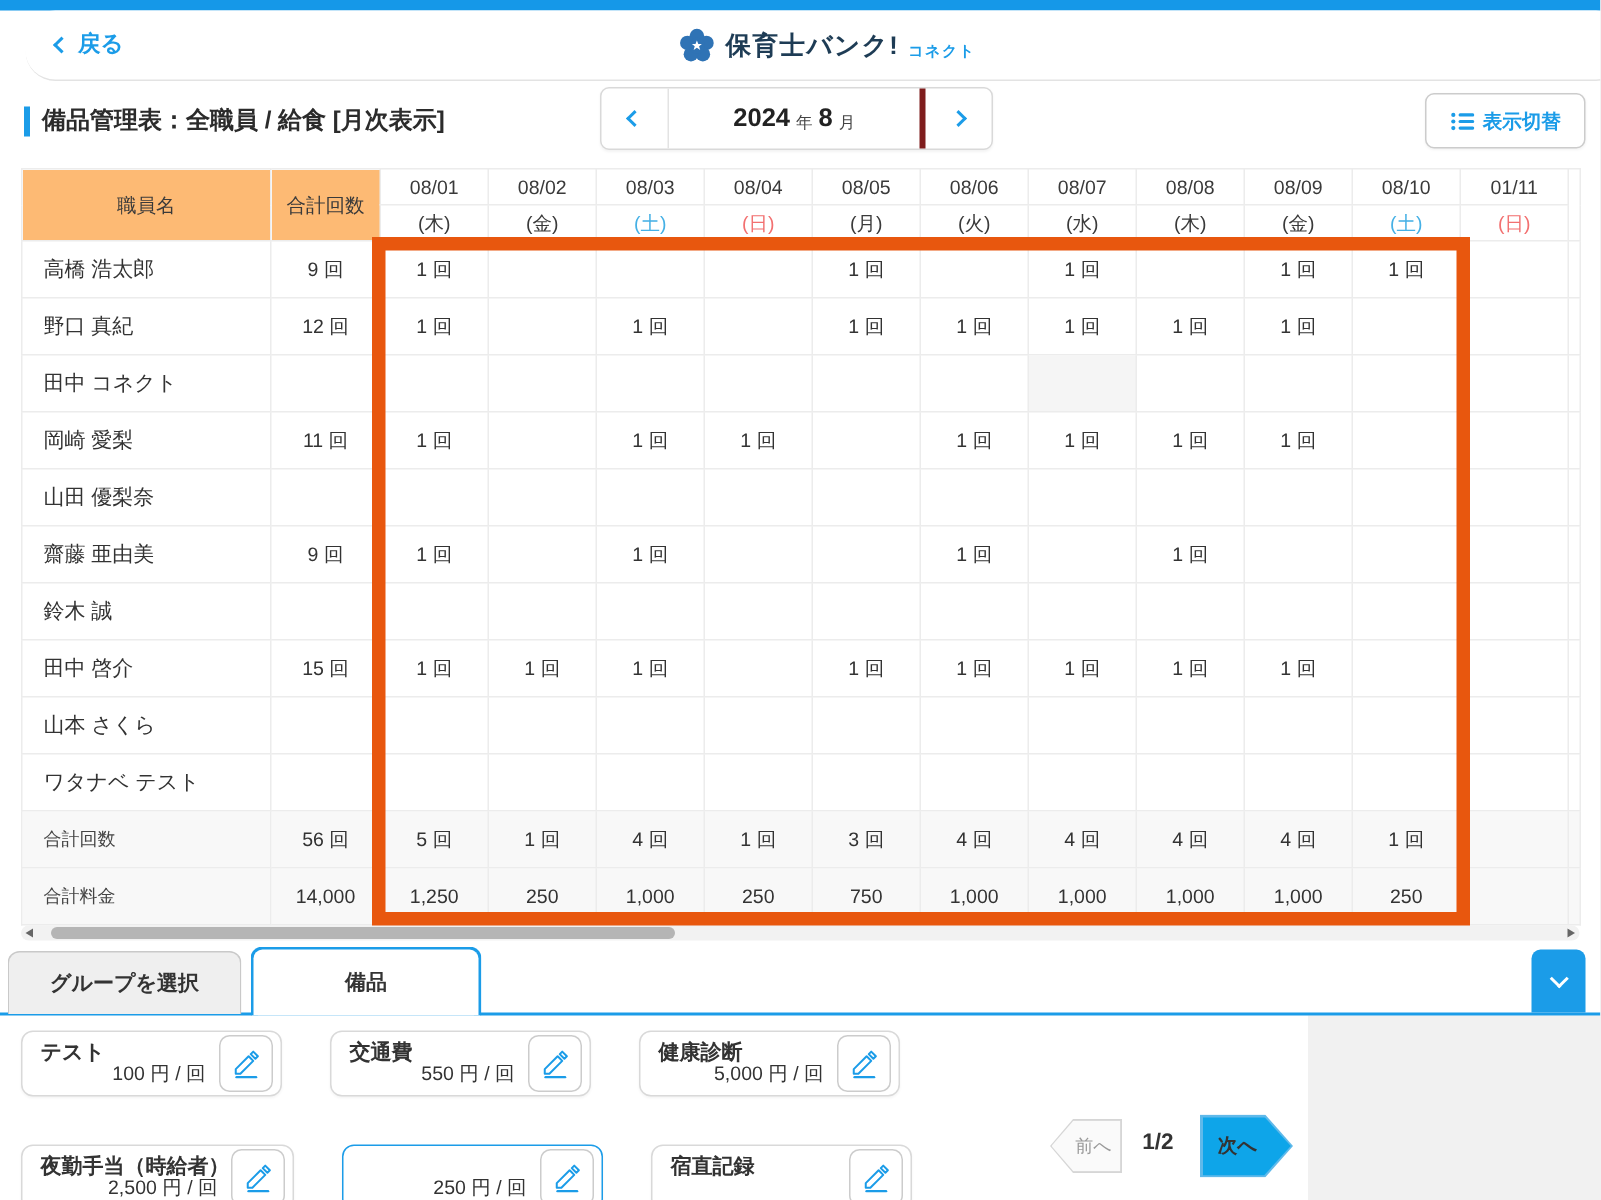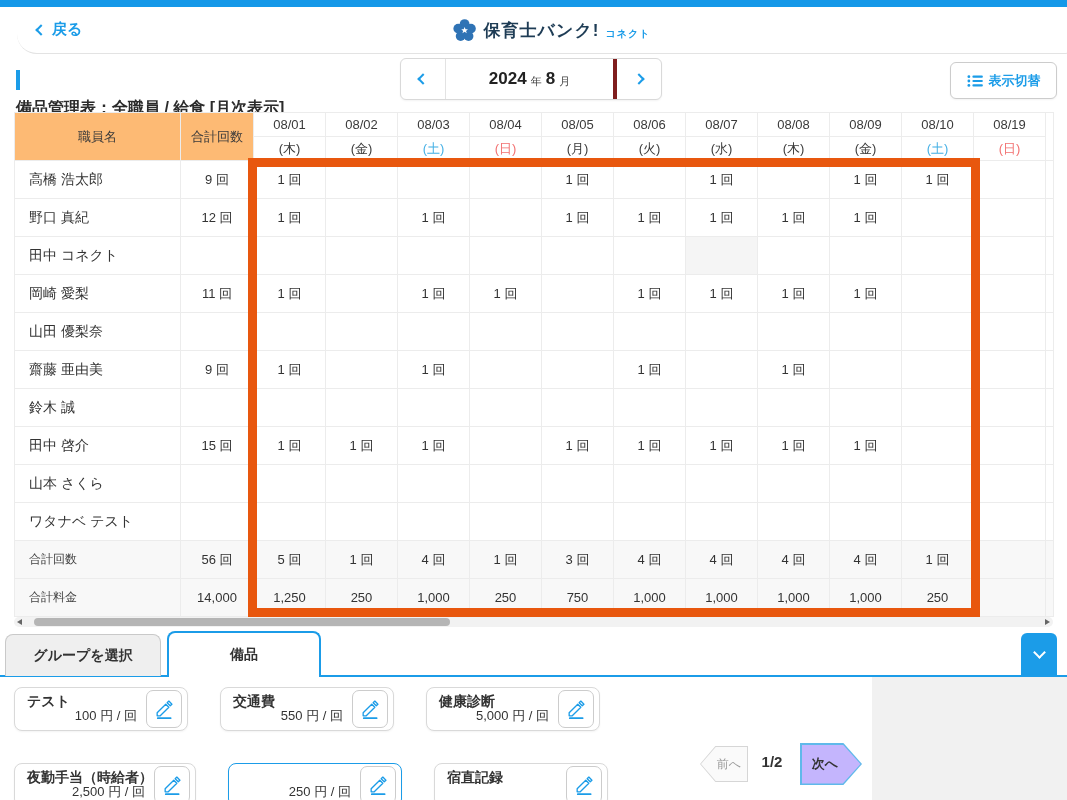--- a/index.html
+++ b/index.html
@@ -15,21 +15,21 @@
   .chev.left { transform:rotate(45deg); }
   .chev.right { transform:rotate(-135deg); }
   .chev.down { transform:rotate(-45deg); }
   .logo { position:absolute; left:50%; top:10px; transform:translateX(-50%); display:flex; align-items:center; gap:6px; }
   .logo .brand { font-size:17px; font-weight:bold; color:#1e3c55; letter-spacing:1px; }
   .logo .brand-sub { font-size:10px; font-weight:bold; color:#1b9ce8; margin-top:6px; letter-spacing:1px; }
   .user-area { position:absolute; right:0; top:7px; height:46px; }
 
   
   .toolbar { position:absolute; left:0; top:54px; width:1067px; height:52px; background:#fff; }
-  .page-title { position:absolute; left:16px; top:16px; display:flex; align-items:flex-start; gap:8px;flex-direction:column; }
+  .page-title { position:absolute; left:16px; top:16px; display:flex; align-items:flex-end; gap:8px; }
   .title-bar { width:4px; height:20px; background:#1b9ce8; }
   .page-title span.txt { font-size:16px; font-weight:bold; color:#2b2b2b; }
   .date-picker { position:absolute; left:400px; top:4px; width:262px; height:42px; background:#fff; border:1px solid #d9d9d9; border-radius:6px; box-shadow:0 1px 2px rgba(0,0,0,.05); display:flex; align-items:stretch; }
   .dp-btn { width:44px; display:flex; align-items:center; justify-content:center; cursor:pointer; }
   .dp-center { flex:1; border-left:1px solid #e3e3e3; border-right:4px solid #7f1d1d; display:flex; align-items:center; justify-content:center; gap:4px; }
   .dp-num { font-size:17px; font-weight:bold; color:#222; }
   .dp-unit { font-size:11px; color:#444; margin-top:4px; }
   .view-toggle { position:absolute; left:950px; top:8px; width:107px; height:37px; background:#fff; border:1px solid #ccc; border-radius:6px; box-shadow:0 1px 2px rgba(0,0,0,.05); display:flex; align-items:center; justify-content:center; gap:6px; cursor:pointer; }
   .view-toggle .lbl { font-size:13px; font-weight:bold; color:#1b9ce8; }
 
@@ -75,21 +75,21 @@
   .item-card.wide { width:182px; }
   .item-card.selected { border:1px solid #1b9ce8; }
   .item-name { position:absolute; left:12px; top:5px; font-size:14px; font-weight:bold; color:#333; white-space:nowrap; }
   .item-card.selected .item-name { color:#b91c1c;margin-top:44px; }
   .item-price { position:absolute; right:50px; bottom:5px; font-size:13px; color:#333; }
   .edit-btn { position:absolute; right:5px; top:50%; transform:translateY(-50%); width:36px; height:38px; background:#fff; border:1px solid #ccc; border-radius:7px; display:flex; align-items:center; justify-content:center; cursor:pointer; }
   .pager-prev { position:absolute; left:700px; top:69px; width:48px; height:36px; clip-path:polygon(32% 0,100% 0,100% 100%,32% 100%,0 50%); background:#d6d6d6; cursor:pointer; }
   .pager-prev .inner { position:absolute; inset:1px; clip-path:polygon(32% 0,100% 0,100% 100%,32% 100%,0 50%); background:#fafafa; display:flex; align-items:center; justify-content:center; padding-left:10px; font-size:12px; color:#999; }
   .pager-page { position:absolute; left:750px; top:76px; width:44px; text-align:center; font-size:15px; font-weight:bold; color:#333; }
   .pager-next { position:absolute; left:800px; top:66px; width:62px; height:42px; clip-path:polygon(0 0,70% 0,100% 50%,70% 100%,0 100%); background:#5fb9ea; cursor:pointer; }
-  .pager-next .inner { position:absolute; inset:1.5px; clip-path:polygon(0 0,70% 0,100% 50%,70% 100%,0 100%); background:#c4b5fd; display:flex; align-items:center; justify-content:center; padding-right:12px; font-size:13px; font-weight:bold; color:#333; }
+  .pager-next .inner { position:absolute; inset:1.5px; clip-path:polygon(0 0,70% 0,100% 50%,70% 100%,0 100%); background:#0ea5e9; display:flex; align-items:center; justify-content:center; padding-right:12px; font-size:13px; font-weight:bold; color:#333; }
 </style>
 </head>
 <body>
 
 <div class="app">
 
   <div class="topstrip"></div>
 
   <header class="header">
     <div class="back-link">
@@ -177,21 +177,21 @@
             <th class="h-date">08/01</th>
             <th class="h-date">08/02</th>
             <th class="h-date">08/03</th>
             <th class="h-date">08/04</th>
             <th class="h-date">08/05</th>
             <th class="h-date">08/06</th>
             <th class="h-date">08/07</th>
             <th class="h-date">08/08</th>
             <th class="h-date">08/09</th>
             <th class="h-date">08/10</th>
-            <th class="h-date">08/19</th>
+            <th class="h-date">01/11</th>
             <th class="h-date" rowspan="2"></th>
           </tr>
           <tr>
             <th class="h-dow">(木)</th>
             <th class="h-dow">(金)</th>
             <th class="h-dow sat">(土)</th>
             <th class="h-dow sun">(日)</th>
             <th class="h-dow">(月)</th>
             <th class="h-dow">(火)</th>
             <th class="h-dow">(水)</th>

